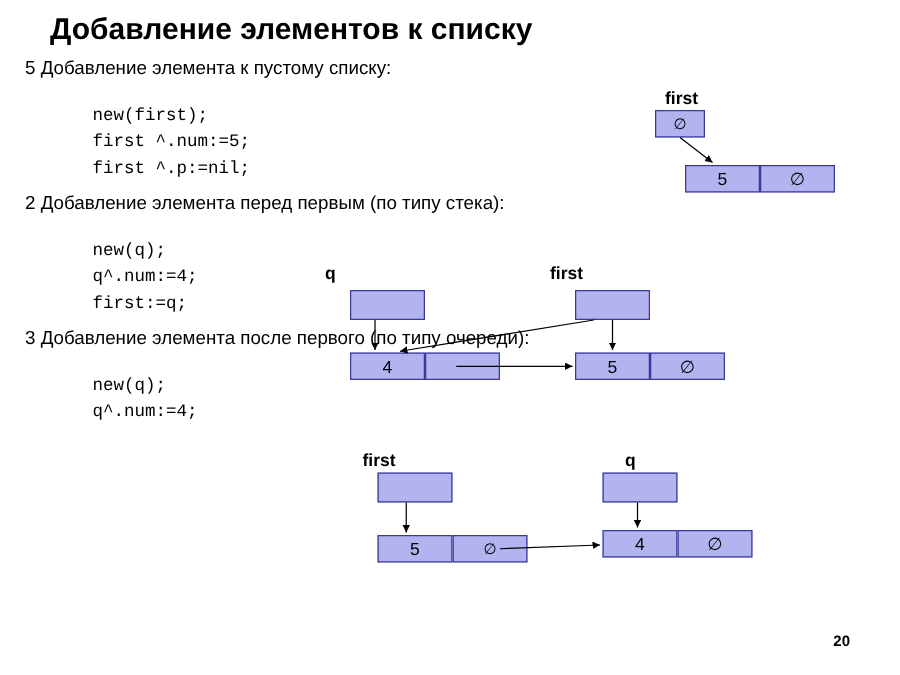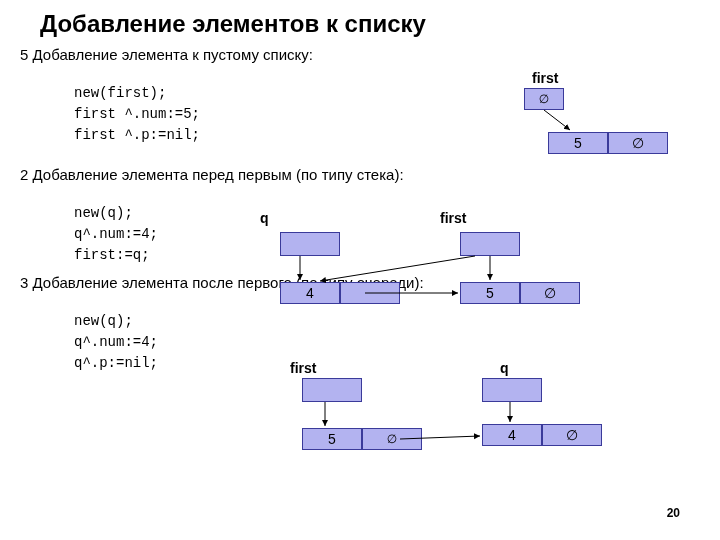--- a/index.html
+++ b/index.html
@@ -95,21 +95,21 @@
   <svg class="arrow-layer" width="200" height="90">
     <defs>
         <marker id="ah1" markerWidth="8" markerHeight="8" refX="6" refY="3" orient="auto">
           <path d="M0,0 L6,3 L0,6 Z" fill="#000"></path>
         </marker>
       </defs>
     <line x1="44" y1="40" x2="70" y2="60" stroke="#000" stroke-width="1" marker-end="url(#ah1)"></line>
   </svg>
 </div>
 
-<div class="bullet-line" style="margin-top:20px;">2 Добавление элемента перед первым (по типу стека):</div>
+<div class="bullet-line" style="margin-top:8px;">2 Добавление элемента перед первым (по типу стека):</div>
 <div class="code-block">
   <div>new(q);</div>
   <div>q^.num:=4;</div>
   <div>first:=q;</div>
 </div>
 
 <div class="diagram" style="left:260px; top:210px; width:420px; height:110px;">
   <div class="lbl" style="left:0; top:8;">q</div>
   <div class="box" style="left:20px; top:22px; width:60px; height:24px;"></div>
   <div class="lbl" style="left:180px; top:8;">first</div>
@@ -137,21 +137,20 @@
     <line x1="215" y1="46" x2="60" y2="71" stroke="#000" stroke-width="1" marker-end="url(#ah2)"></line>
     <line x1="230" y1="46" x2="230" y2="70" stroke="#000" stroke-width="1" marker-end="url(#ah2)"></line>
     <line x1="105" y1="83" x2="198" y2="83" stroke="#000" stroke-width="1" marker-end="url(#ah2)"></line>
   </svg>
 </div>
 
 <div class="bullet-line" style="margin-top:8px;">3 Добавление элемента после первого (по типу очереди):</div>
 <div class="code-block">
   <div>new(q);</div>
   <div>q^.num:=4;</div>
-  <div>q^.p:=nil;</div>
 </div>
 
 <div class="diagram" style="left:270px; top:360px; width:420px; height:120px;">
   <div class="lbl" style="left:20px; top:0;">first</div>
   <div class="box" style="left:32px; top:18px; width:60px; height:24px;"></div>
 
   <div class="lbl" style="left:230px; top:0;">q</div>
   <div class="box" style="left:212px; top:18px; width:60px; height:24px;"></div>
 
   <div class="box" style="left:32px; top:68px; width:60px; height:22px;">

